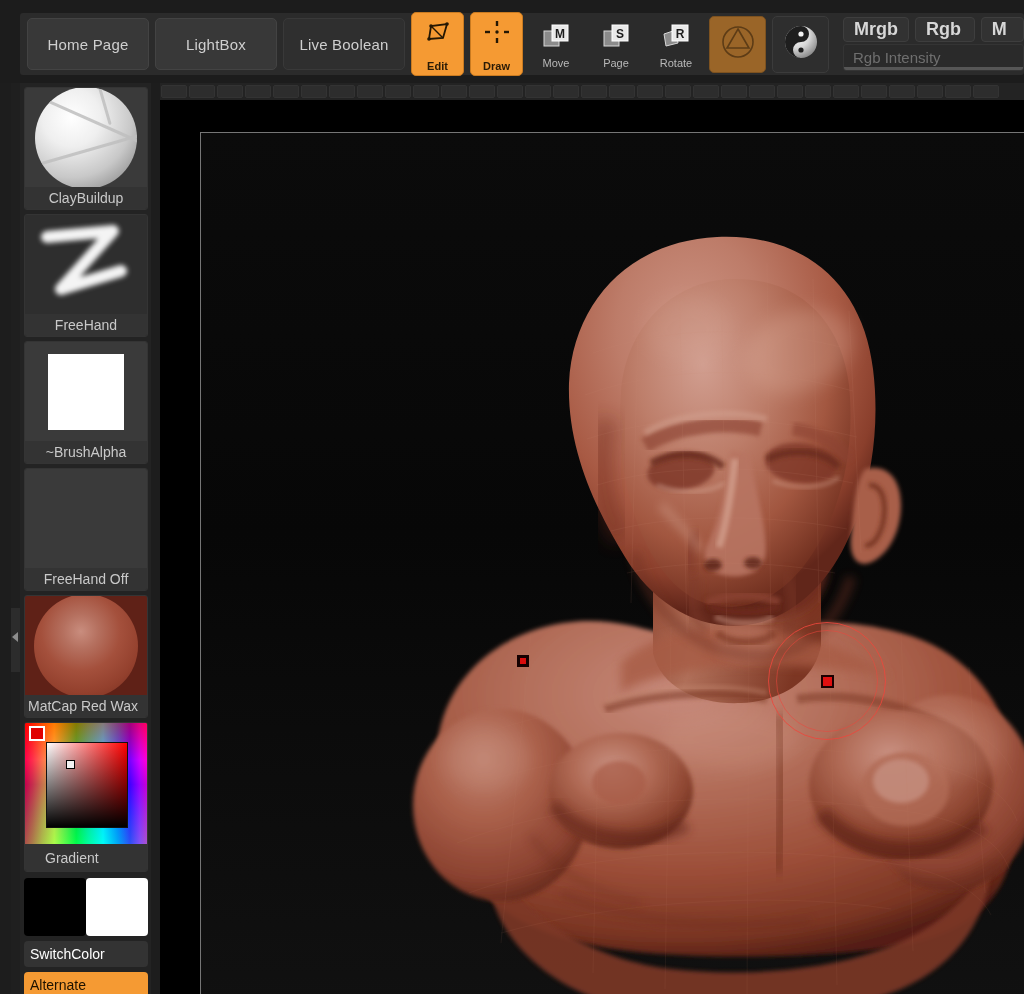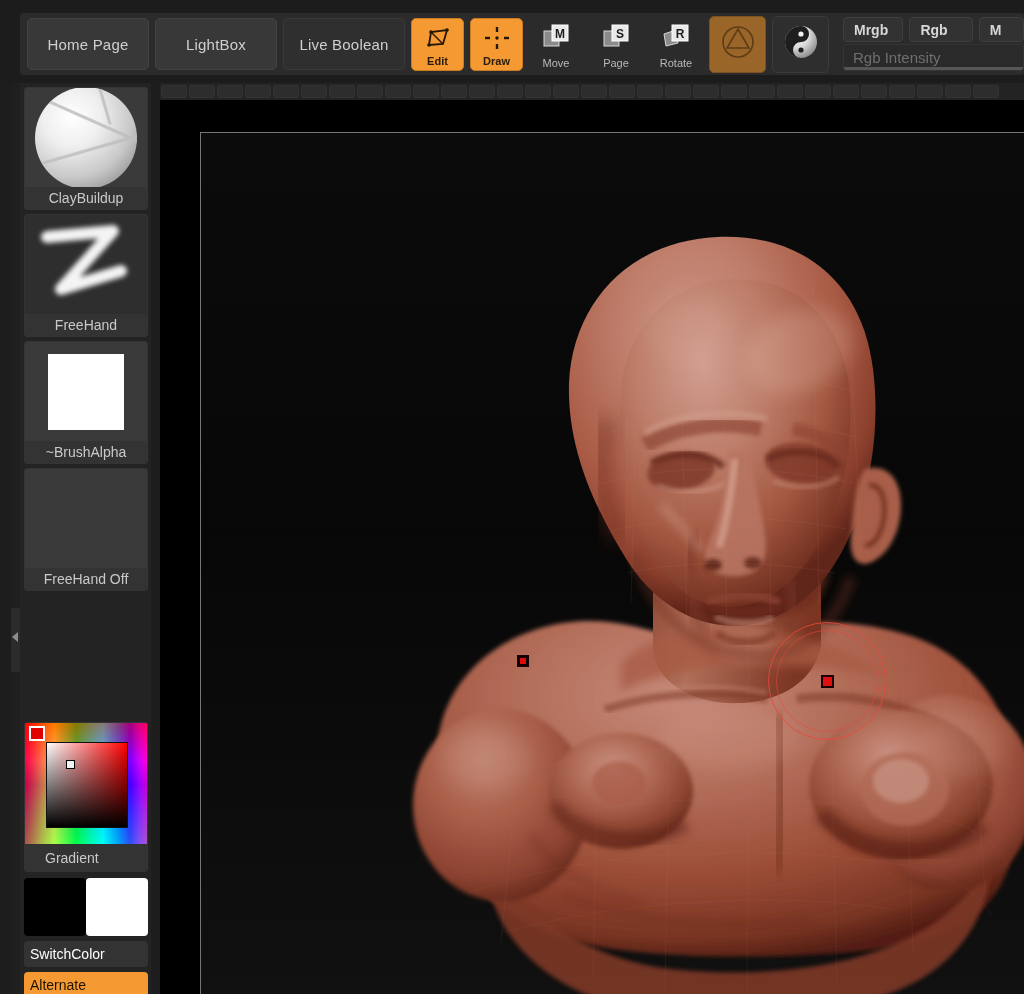--- a/index.html
+++ b/index.html
@@ -36,21 +36,21 @@
     background: #383838;
     border: 1px solid #434343;
     border-radius: 5px;
     color: #cfcfcf;
     font-size: 15px;
     display: flex; align-items: center; justify-content: center;
     letter-spacing: .2px;
   }
   .menu-btn.flat { background: #2f2f2f; border-color: #393939; }
   .tool-btn {
-    width: 53px; height: 53px;
+    width: 53px; height: 64px;
     background: #f59a33;
     border: 1px solid #c97a20;
     border-radius: 5px;
     position: relative;
     display: flex; flex-direction: column;
     align-items: center; justify-content: flex-end;
     padding-bottom: 3px;
   }
   .tool-btn .tb-label {
     font-size: 11px; color: #2a1b06; line-height: 11px;
@@ -91,21 +91,21 @@
     flex: 1;
     min-width: 0;
   }
   .rgb-row { display: flex; gap: 6px; }
   .rgb-chip {
     height: 25px;
     background: #323232;
     border: 1px solid #3e3e3e;
     border-radius: 4px;
     color: #d7d7d7;
-    font-size: 14px; font-weight: bold;
+    font-size: 18px; font-weight: bold;
     display: flex; align-items: center;
     padding: 0 10px;
   }
   .rgb-chip.w1 { width: 78px; }
   .rgb-chip.w2 { width: 82px; }
   .rgb-chip.w3 { width: 56px; }
   .rgb-slider {
     position: relative;
     height: 27px;
     background: #2a2a2a;
@@ -510,20 +510,27 @@
         <div class="alpha-square"></div>
       </div>
       <div class="pc-label">~BrushAlpha</div>
     </div>
 
     <div class="palette-cell" style="top:385px; height:123px;">
       <div class="pc-thumb"></div>
       <div class="pc-label">FreeHand Off</div>
     </div>
 
+    <div class="palette-cell" style="top:512px; height:123px;">
+      <div class="pc-thumb">
+        <div class="matcap-bg"></div>
+        <div class="matcap-sphere"></div>
+      </div>
+      <div class="pc-label left">MatCap Red Wax</div>
+    </div>
 
     <div id="colorpicker" style="top:639px; height:150px;">
       <div class="cp-rainbow">
         <div class="cp-rainbow-inner" style="
           background:
             linear-gradient(to right, #ff0000 0%, #ff4000 6%, #ffa000 14%, #ffff00 24%, #80ff00 33%, #00ff00 42%, #00ff80 52%, #00ffff 64%, #0080ff 76%, #4000ff 86%, #c000ff 94%, #ff00c0 100%);"></div>
         <div class="cp-rainbow-inner" style="
           background:
             linear-gradient(to bottom, rgba(255,0,0,.95) 0%, rgba(255,0,255,.55) 30%, rgba(64,0,255,.55) 50%, rgba(0,128,255,.55) 72%, rgba(0,255,224,.6) 100%);
           mix-blend-mode: normal; opacity:.55;"></div>

